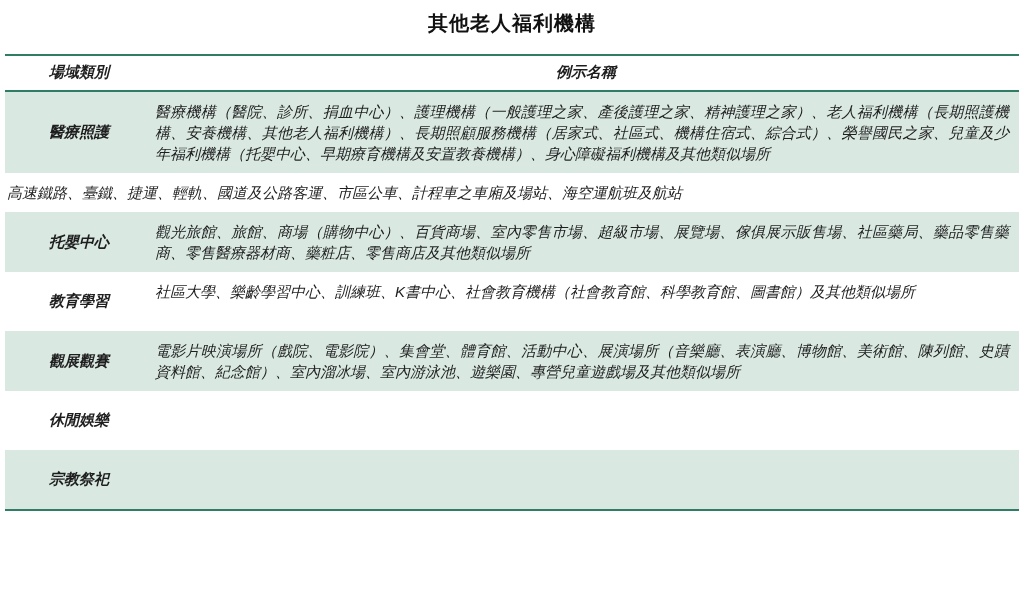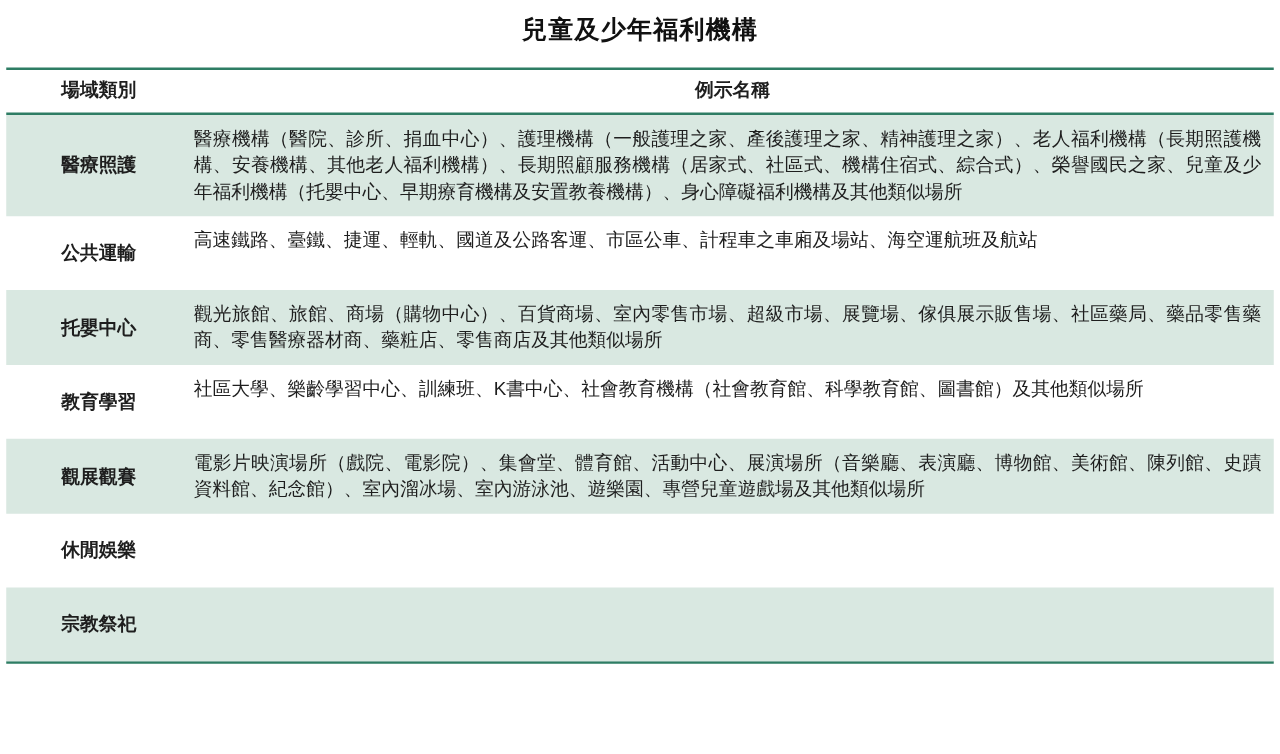--- a/index.html
+++ b/index.html
@@ -21,20 +21,21 @@
     text-align: center;
     font-size: 20px;
     font-weight: bold;
     padding-top: 10px;
     letter-spacing: 1px;
     color: #111;
   }
   .table {
     margin: 17px 5px 0 5px;
     border-top: 2px solid var(--line);
+    font-style: italic;
   }
   .thead {
     display: flex;
     border-bottom: 2px solid var(--line);
     padding: 7px 0 8px 0;
   }
   .th {
     font-weight: bold;
     font-size: 15px;
     text-align: center;
@@ -61,35 +62,34 @@
     line-height: 21px;
     padding: 9px 10px 9px 2px;
     text-align: justify;
     text-justify: inter-ideograph;
   }
 </style>
 </head>
 <body>
 
 <div class="page">
-  <div class="title">兒童及少年福利機構</div>
+  <div class="title">其他老人福利機構</div>
 
   <div class="table">
     <div class="thead">
       <div class="th col-cat">場域類別</div>
       <div class="th col-ex">例示名稱</div>
     </div>
 
     <div class="tbody">
       <div class="tr">
         <div class="td-cat">醫療照護</div>
         <div class="td-ex">醫療機構（醫院、診所、捐血中心）、護理機構（一般護理之家、產後護理之家、精神護理之家）、老人福利機構（長期照護機構、安養機構、其他老人福利機構）、長期照顧服務機構（居家式、社區式、機構住宿式、綜合式）、榮譽國民之家、兒童及少年福利機構（托嬰中心、早期療育機構及安置教養機構）、身心障礙福利機構及其他類似場所</div>
       </div>
       <div class="tr">
-        <div class="td-cat">公共運輸</div>
         <div class="td-ex">高速鐵路、臺鐵、捷運、輕軌、國道及公路客運、市區公車、計程車之車廂及場站、海空運航班及航站</div>
       </div>
       <div class="tr">
         <div class="td-cat">托嬰中心</div>
         <div class="td-ex">觀光旅館、旅館、商場（購物中心）、百貨商場、室內零售市場、超級市場、展覽場、傢俱展示販售場、社區藥局、藥品零售藥商、零售醫療器材商、藥粧店、零售商店及其他類似場所</div>
       </div>
       <div class="tr">
         <div class="td-cat">教育學習</div>
         <div class="td-ex">社區大學、樂齡學習中心、訓練班、K書中心、社會教育機構（社會教育館、科學教育館、圖書館）及其他類似場所</div>
       </div>

